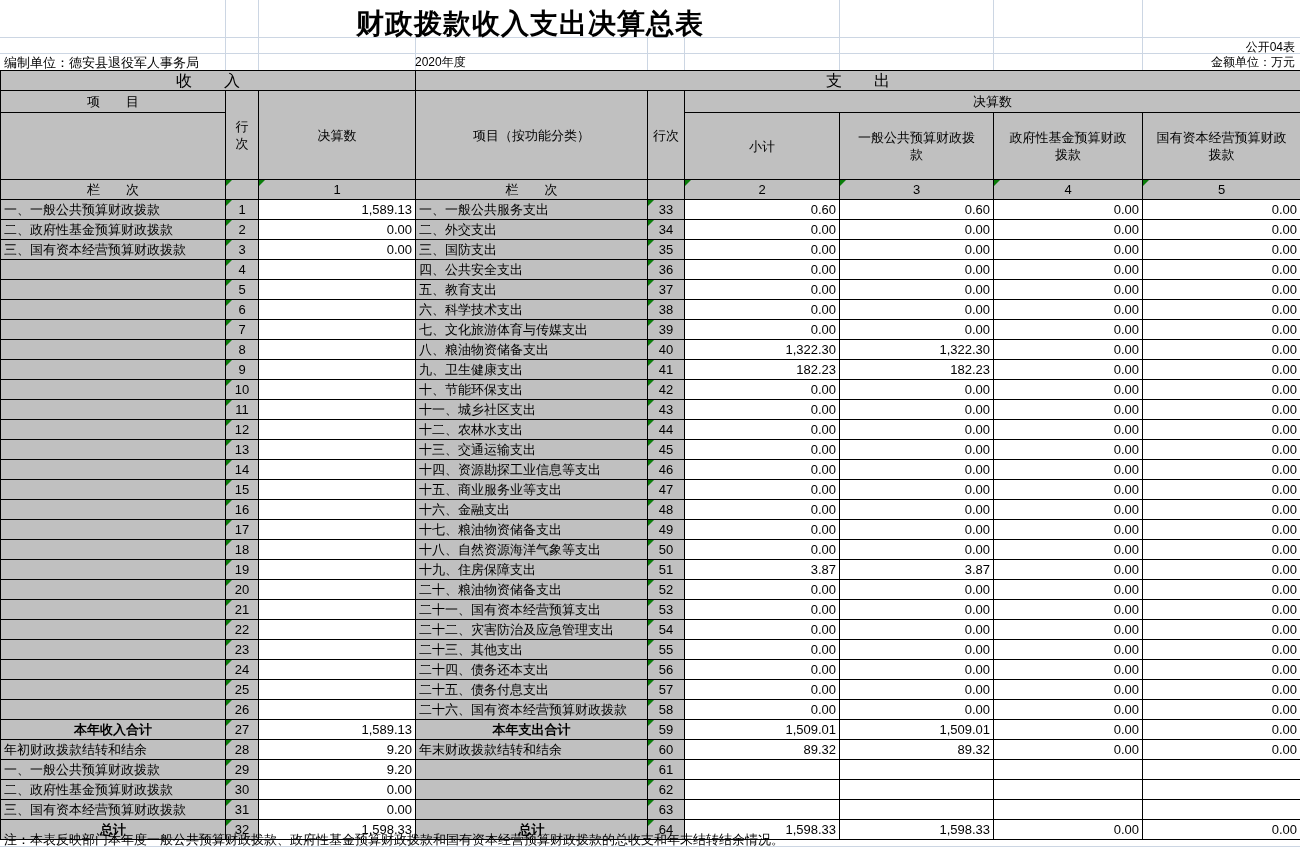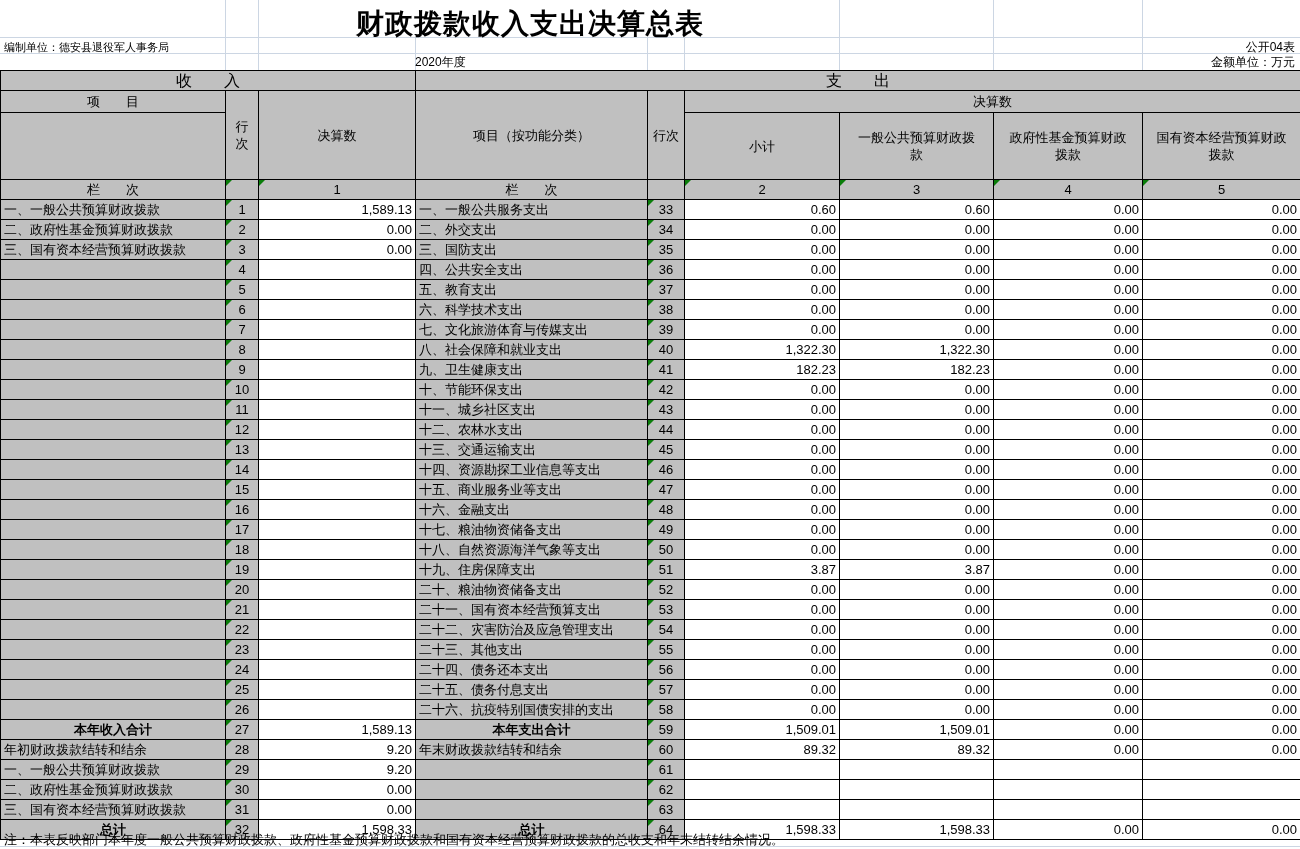--- a/index.html
+++ b/index.html
@@ -6,21 +6,21 @@
   html,body{background:#fff}
   #screen{position:relative;width:1300px;height:849px;background:#ffffff;
           font-family:"Liberation Sans","DejaVu Sans",sans-serif;color:#000;overflow:hidden}
   
   .gv{position:absolute;width:1px;background:#ccd6e3}
   .gh{position:absolute;height:1px;left:0;width:1300px;background:#ccd6e3}
   #title{position:absolute;top:5px;left:0;width:1060px;text-align:center;
          font-size:28px;font-weight:bold;letter-spacing:1px;
          font-family:Liberation Sans, sans-serif}
   #code{position:absolute;top:39px;right:5px;font-size:12px}
-  #unit{position:absolute;top:40px;left:4px;font-size:11px}
+  #unit{position:absolute;top:54px;left:4px;font-size:13px}
   #year{position:absolute;top:54px;left:415px;width:232px;font-size:12px}
   #aunit{position:absolute;top:54px;right:5px;font-size:12px}
   table{position:absolute;top:70px;left:0;width:1300px;border-collapse:collapse;
         table-layout:fixed;font-size:13px}
   td{border:1px solid #000;overflow:hidden;white-space:nowrap;position:relative;
      padding:0 3px;height:20px;line-height:19px}
   tr.band td{height:18px;font-size:16px}
   tr.sub1 td{height:22px}
   tr.sub2 td{height:58px}
   td.hdr{background:#c0c0c0;text-align:center}
@@ -178,21 +178,21 @@
           <td class="rowno"><span class="tri"></span>39</td>
           <td class="val">0.00</td>
           <td class="val">0.00</td>
           <td class="val">0.00</td>
           <td class="val">0.00</td>
         </tr>
         <tr>
           <td class="lab"></td>
           <td class="rowno"><span class="tri"></span>8</td>
           <td class="val"></td>
-          <td class="lab">八、社会保障和就业支出</td>
+          <td class="lab">八、粮油物资储备支出</td>
           <td class="rowno"><span class="tri"></span>40</td>
           <td class="val">1,322.30</td>
           <td class="val">1,322.30</td>
           <td class="val">0.00</td>
           <td class="val">0.00</td>
         </tr>
         <tr>
           <td class="lab"></td>
           <td class="rowno"><span class="tri"></span>9</td>
           <td class="val"></td>
@@ -376,21 +376,21 @@
           <td class="rowno"><span class="tri"></span>57</td>
           <td class="val">0.00</td>
           <td class="val">0.00</td>
           <td class="val">0.00</td>
           <td class="val">0.00</td>
         </tr>
         <tr>
           <td class="lab"></td>
           <td class="rowno"><span class="tri"></span>26</td>
           <td class="val"></td>
-          <td class="lab">二十六、抗疫特别国债安排的支出</td>
+          <td class="lab">二十六、国有资本经营预算财政拨款</td>
           <td class="rowno"><span class="tri"></span>58</td>
           <td class="val">0.00</td>
           <td class="val">0.00</td>
           <td class="val">0.00</td>
           <td class="val">0.00</td>
         </tr>
         <tr>
           <td class="lab summary">本年收入合计</td>
           <td class="rowno"><span class="tri"></span>27</td>
           <td class="val">1,589.13</td>

